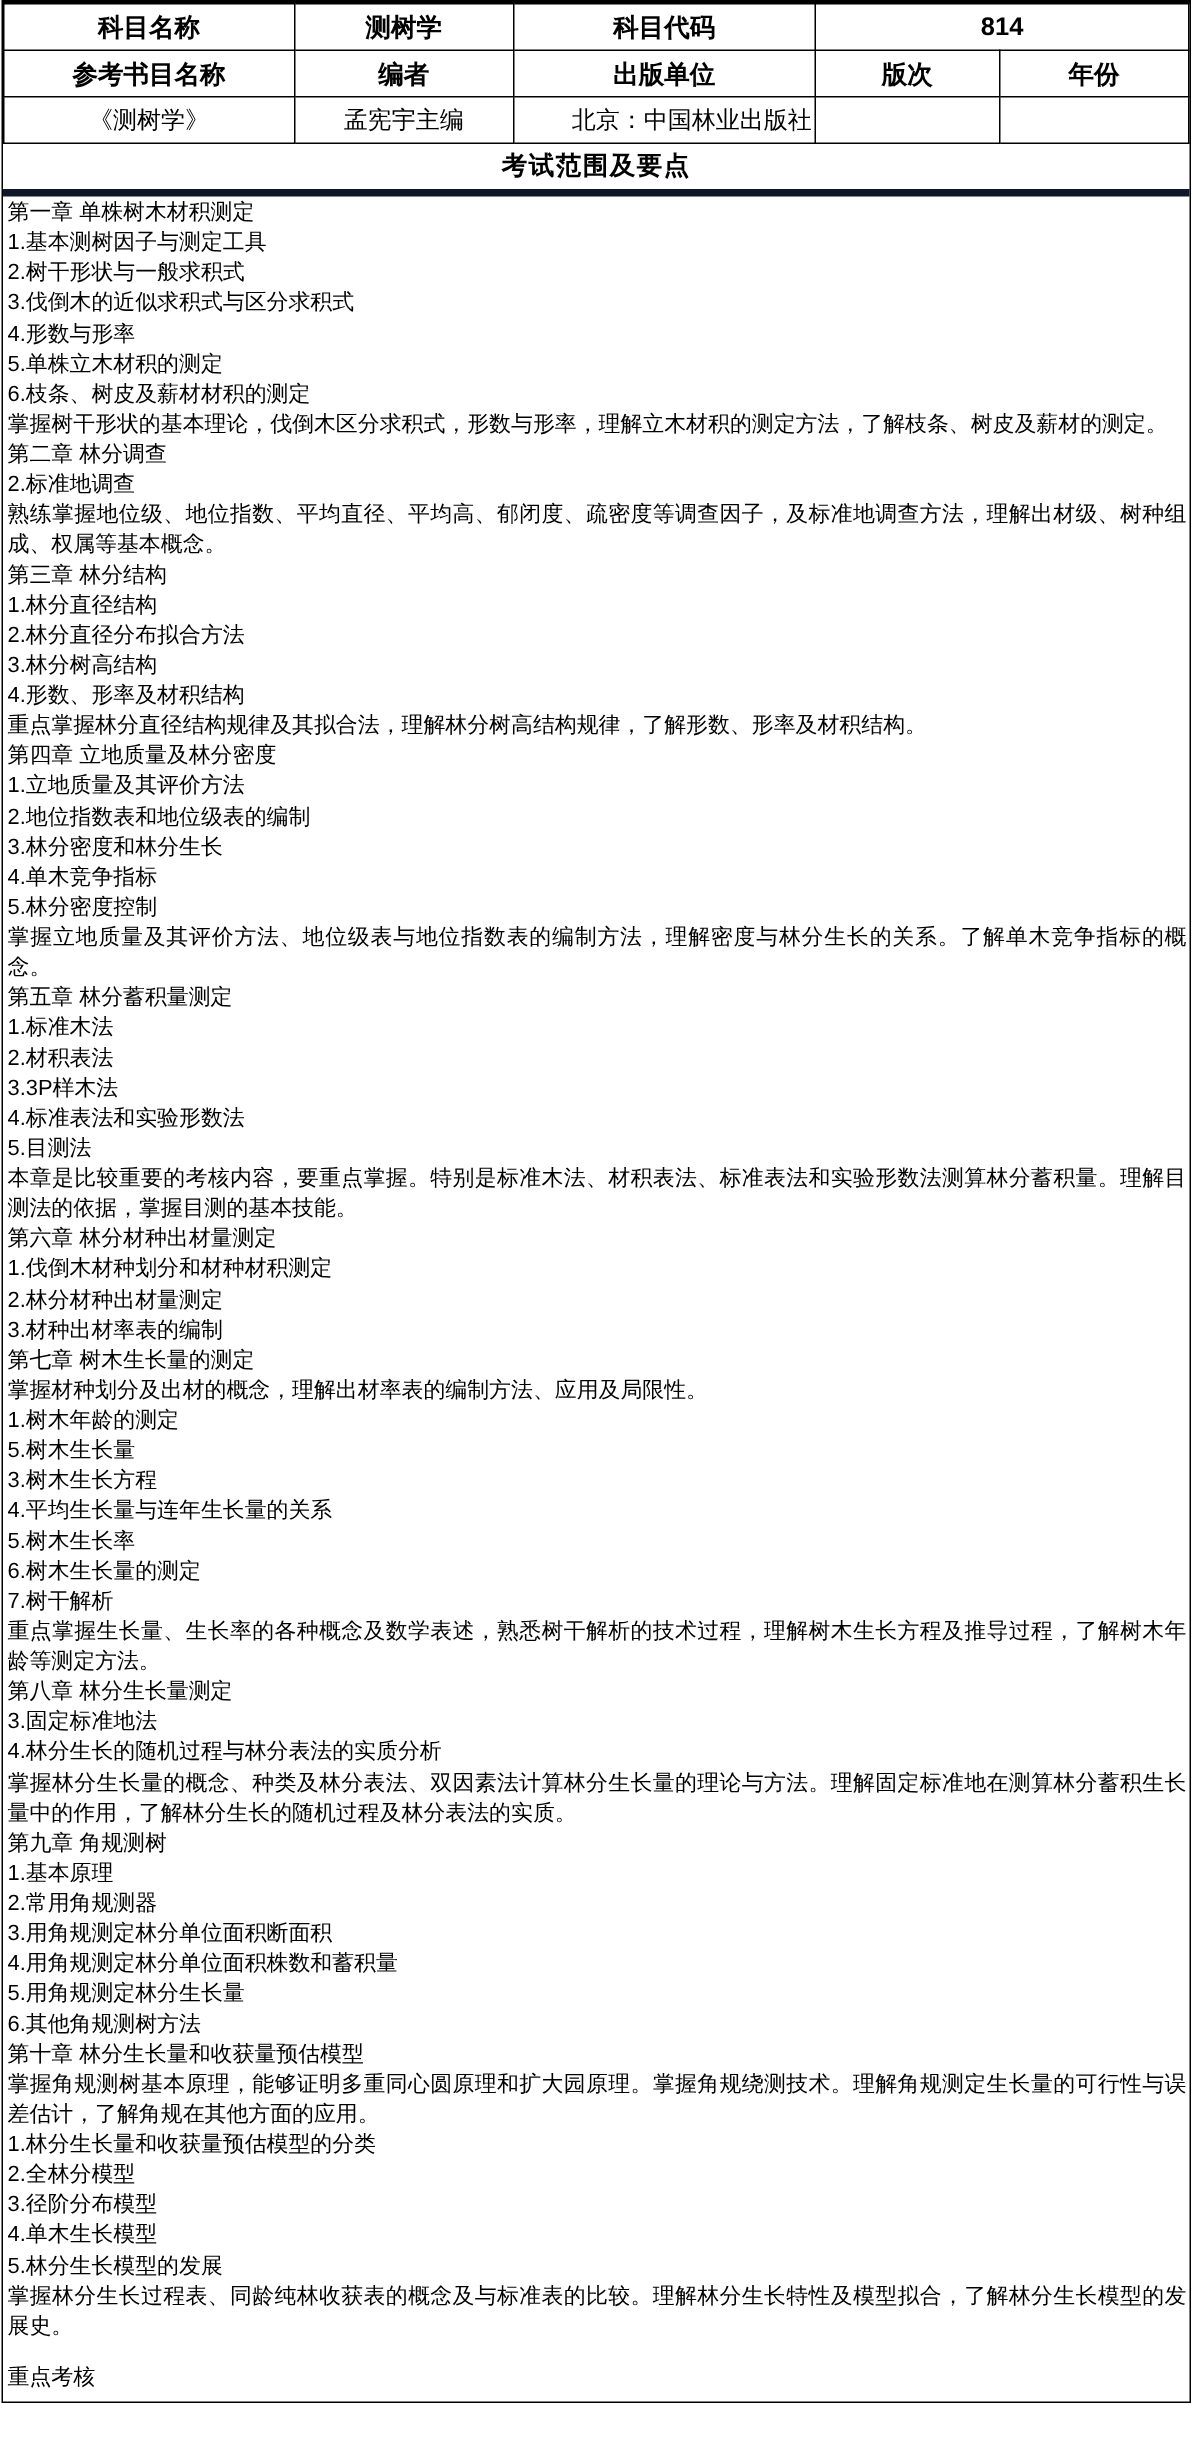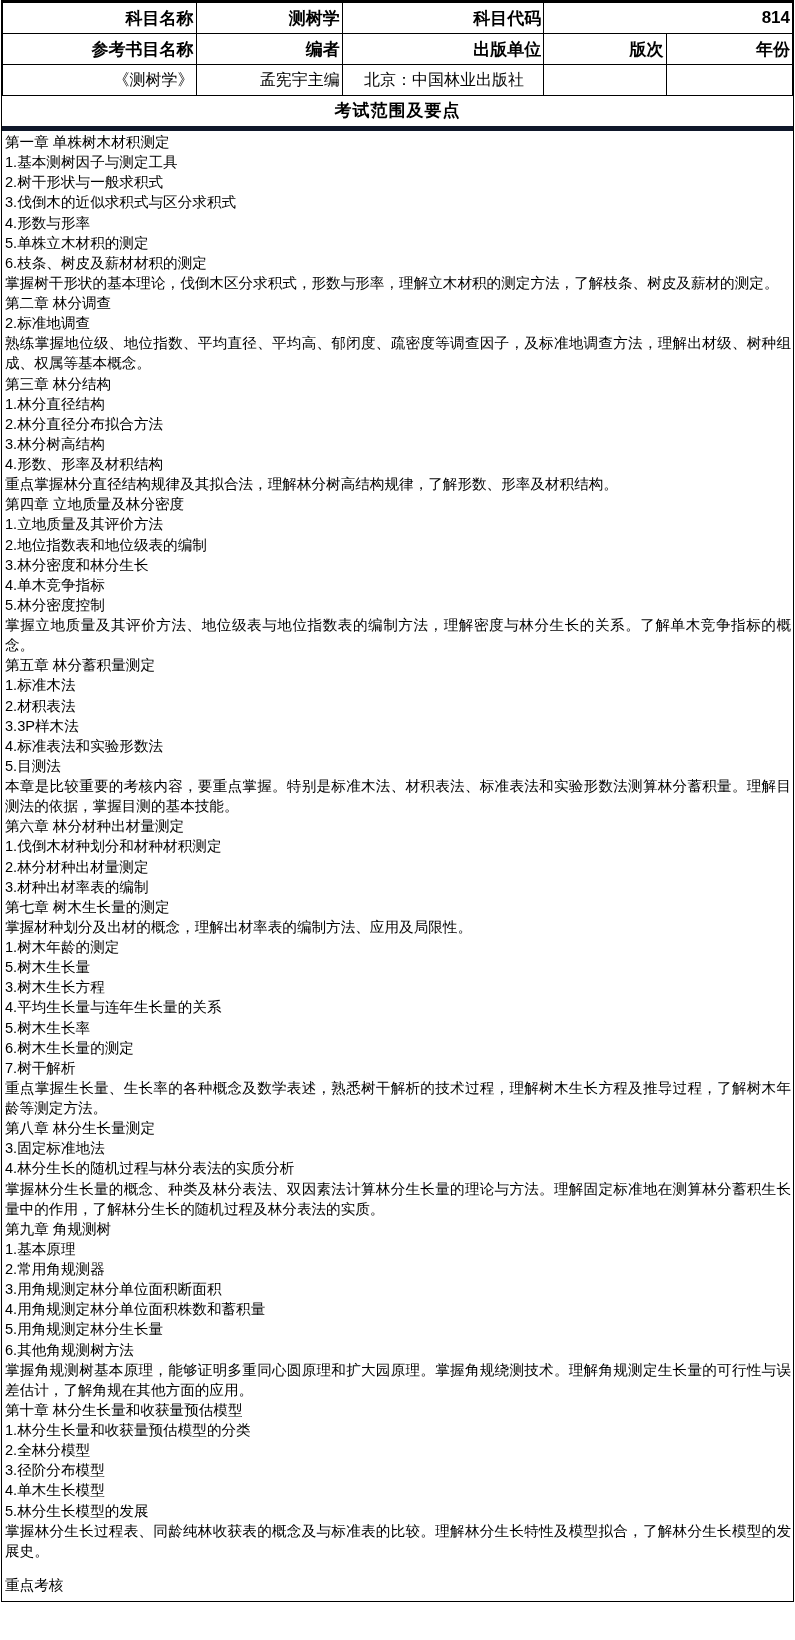--- a/index.html
+++ b/index.html
@@ -20,32 +20,32 @@
     border-top: 2px solid #000;
     box-sizing: border-box;
   }
   table.meta {
     width: 100%;
     border-collapse: collapse;
     table-layout: fixed;
   }
   table.meta td {
     border: 1px solid #000;
-    text-align: right;
+    text-align: center;
     vertical-align: middle;
     font-size: 16px;
     padding: 3px 2px;
     height: 24px;
   }
   table.meta td.bold {
     font-weight: bold;
     font-size: 17px;
   }
   table.meta td.left {
-    text-align: center;
+    text-align: right;
     padding-left: 4px;
   }
   .section-title {
     text-align: center;
     font-weight: bold;
     font-size: 17px;
     border-bottom: 5px solid #0f172a;
     padding: 3px 0 4px 0;
     letter-spacing: 1px;
   }
@@ -153,22 +153,22 @@
       <p>3.固定标准地法</p>
       <p>4.林分生长的随机过程与林分表法的实质分析</p>
       <p>掌握林分生长量的概念、种类及林分表法、双因素法计算林分生长量的理论与方法。理解固定标准地在测算林分蓄积生长量中的作用，了解林分生长的随机过程及林分表法的实质。</p>
       <p>第九章 角规测树</p>
       <p>1.基本原理</p>
       <p>2.常用角规测器</p>
       <p>3.用角规测定林分单位面积断面积</p>
       <p>4.用角规测定林分单位面积株数和蓄积量</p>
       <p>5.用角规测定林分生长量</p>
       <p>6.其他角规测树方法</p>
+      <p>第十章 林分生长量和收获量预估模型</p>
       <p>掌握角规测树基本原理，能够证明多重同心圆原理和扩大园原理。掌握角规绕测技术。理解角规测定生长量的可行性与误差估计，了解角规在其他方面的应用。</p>
-      <p>第十章 林分生长量和收获量预估模型</p>
       <p>1.林分生长量和收获量预估模型的分类</p>
       <p>2.全林分模型</p>
       <p>3.径阶分布模型</p>
       <p>4.单木生长模型</p>
       <p>5.林分生长模型的发展</p>
       <p>掌握林分生长过程表、同龄纯林收获表的概念及与标准表的比较。理解林分生长特性及模型拟合，了解林分生长模型的发展史。</p>
       <p class="blank">&nbsp;</p>
       <p>重点考核</p>
     </div>
 

